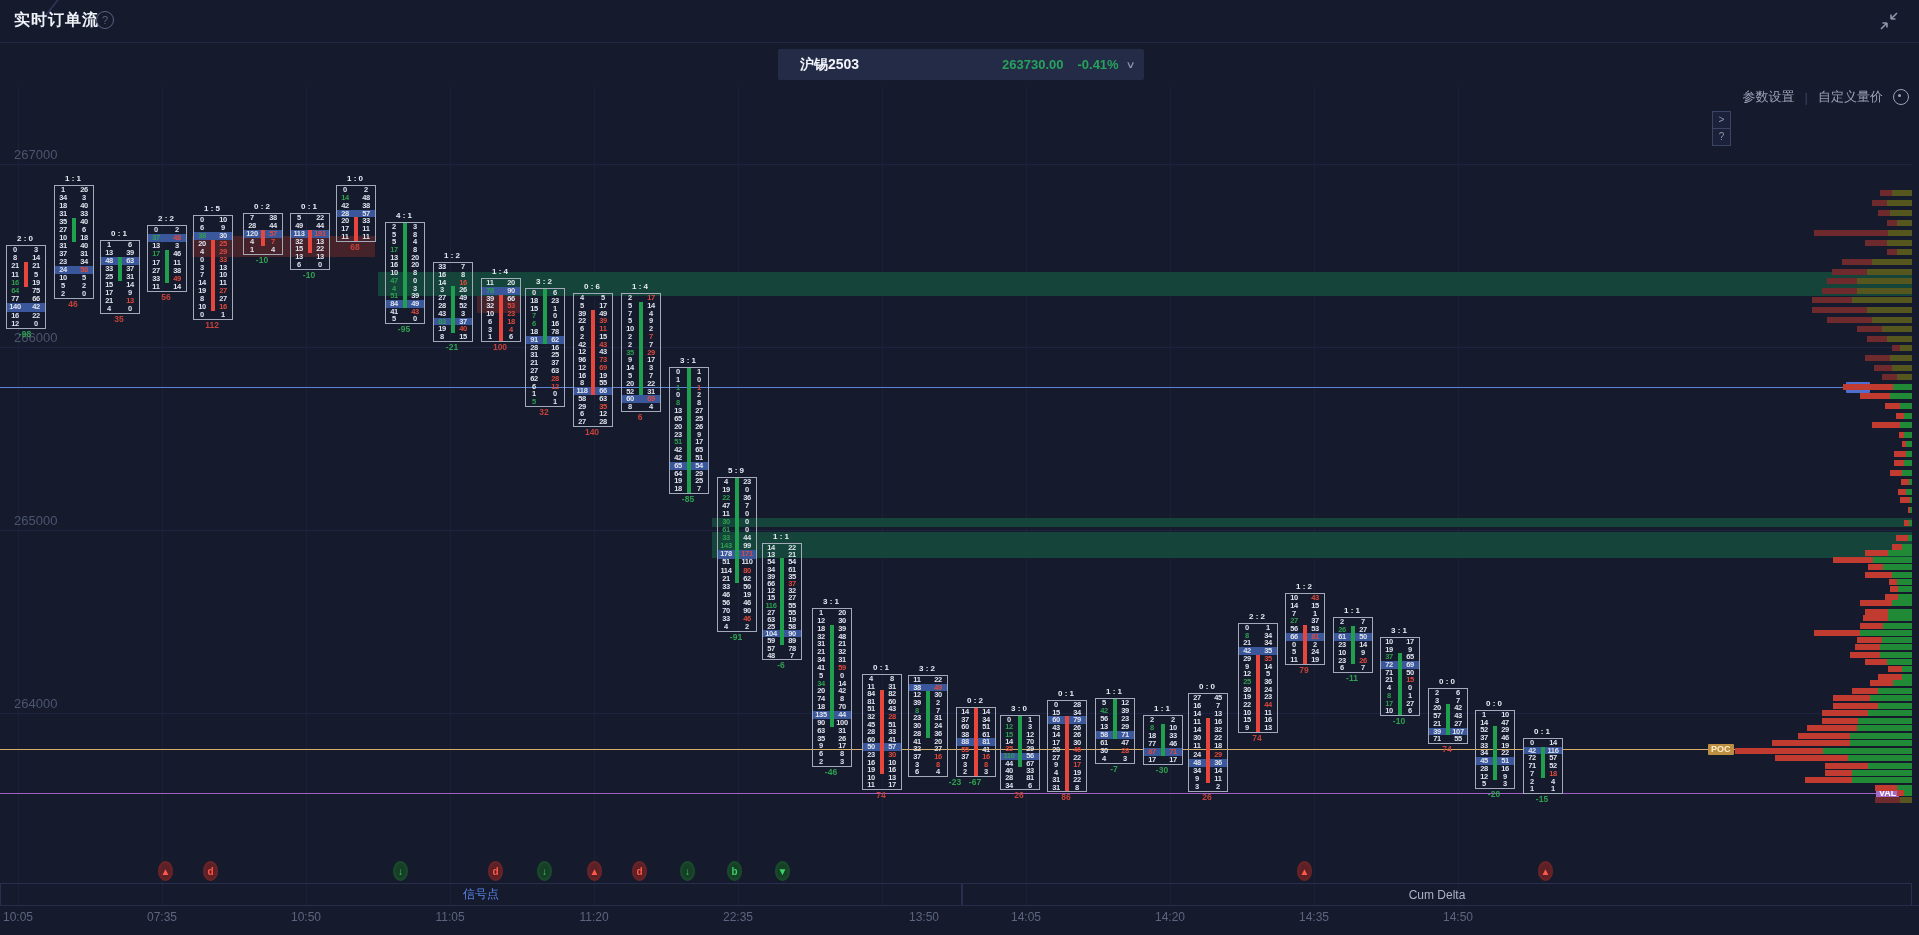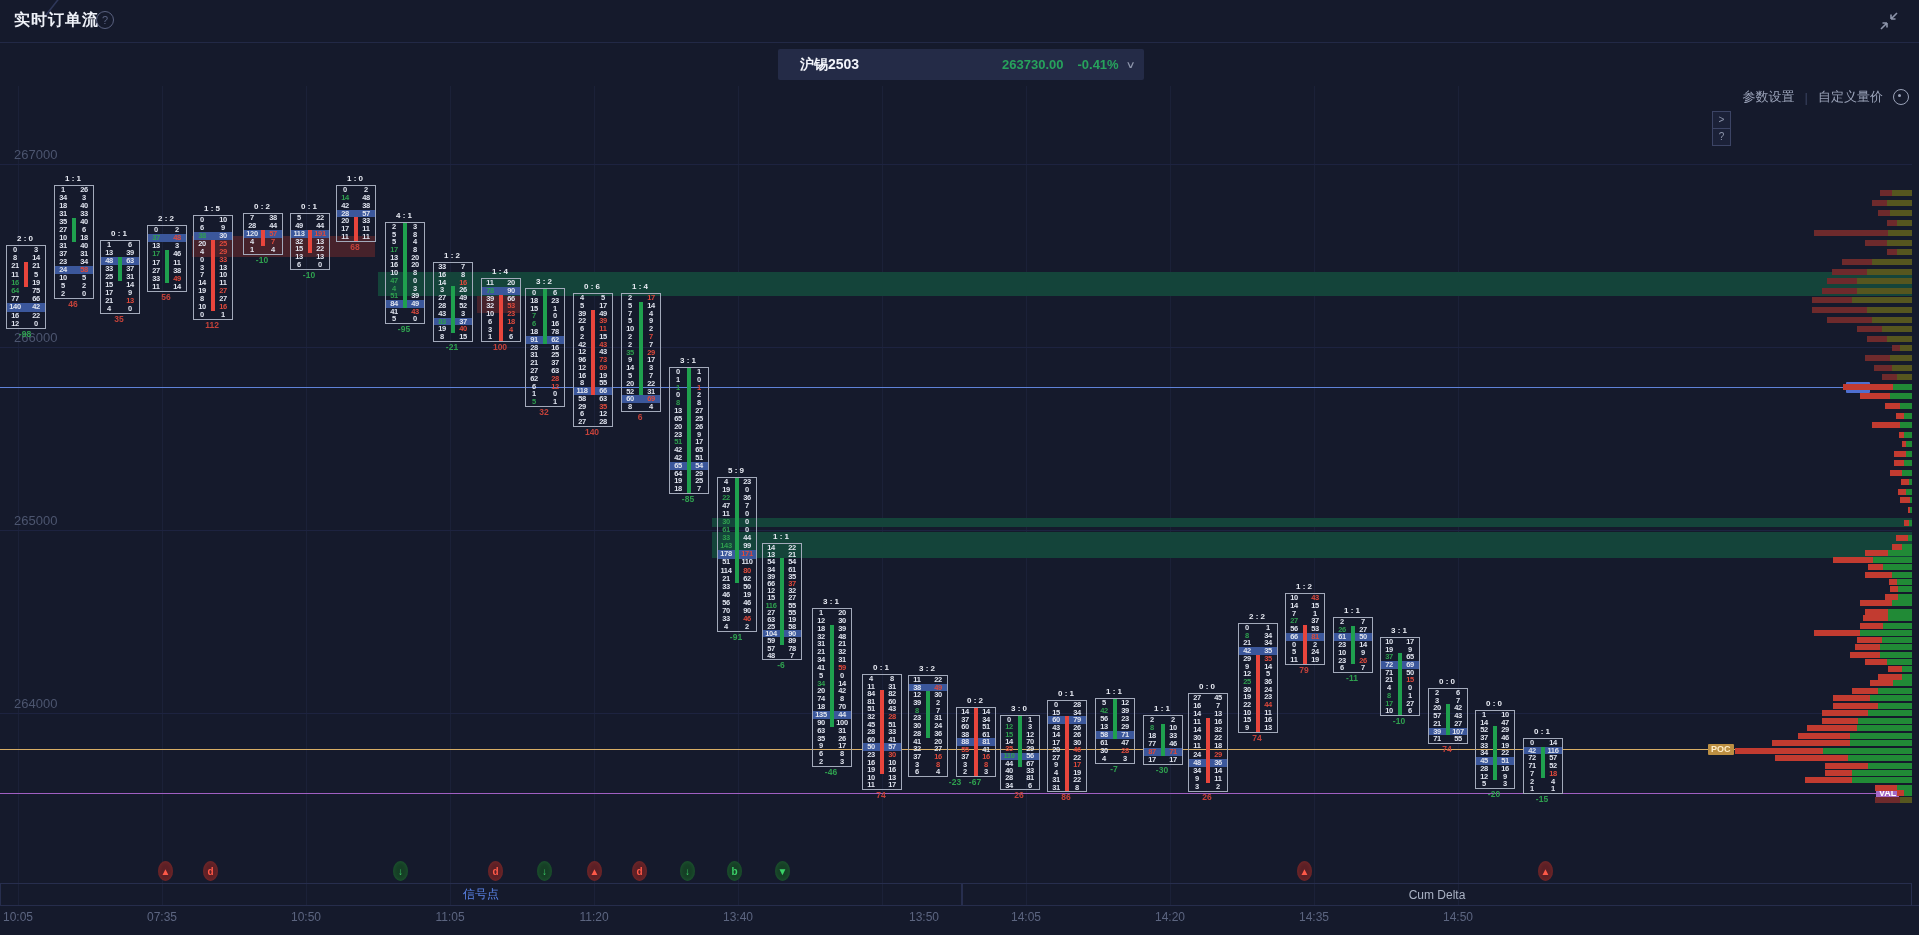--- a/index.html
+++ b/index.html
@@ -2351,19 +2351,19 @@
   </div>
   <div class="strip" id="strip-signal" style="left:0;width:962px;">
     <span>信号点</span>
   </div>
   <div id="xaxis-line"></div>
 <div class="xlab" style="left: 18px;">10:05</div>
     <div class="xlab" style="left: 162px;">07:35</div>
     <div class="xlab" style="left: 306px;">10:50</div>
     <div class="xlab" style="left: 450px;">11:05</div>
     <div class="xlab" style="left: 594px;">11:20</div>
-    <div class="xlab" style="left: 738px;">13:40</div>
+    <div class="xlab" style="left: 738px;">22:35</div>
     <div class="xlab" style="left: 924px;">13:50</div>
     <div class="xlab" style="left: 1026px;">14:05</div>
     <div class="xlab" style="left: 1170px;">14:20</div>
     <div class="xlab" style="left: 1314px;">14:35</div>
     <div class="xlab" style="left: 1458px;">14:50</div>
   </div>
 
 </body></html>

